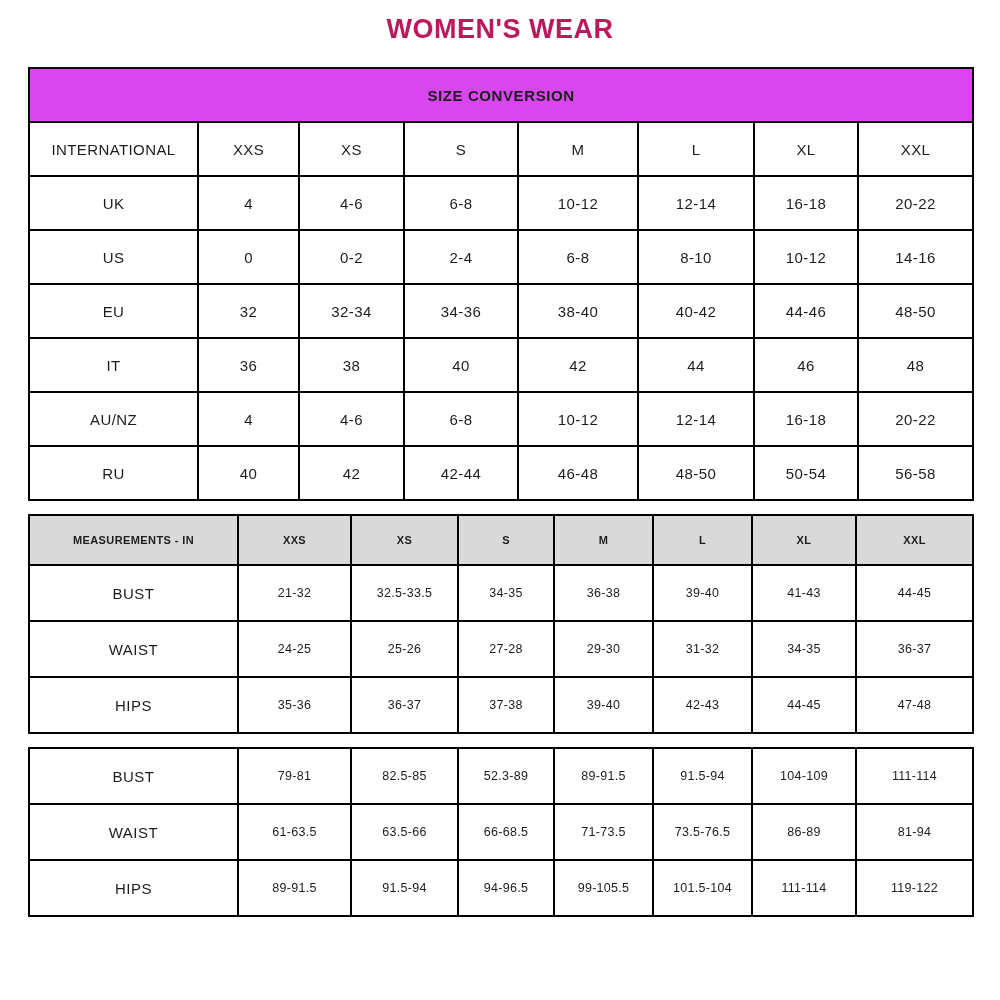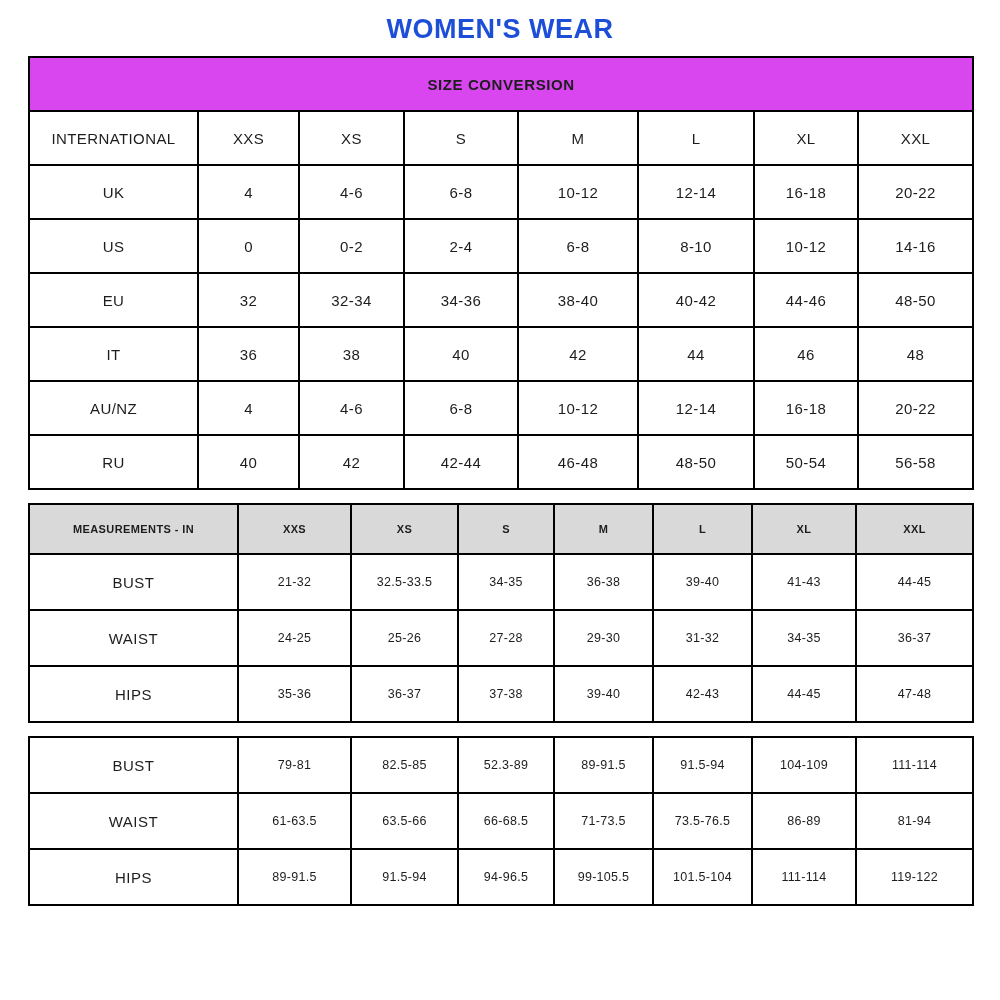--- a/index.html
+++ b/index.html
@@ -14,22 +14,22 @@
     height: 1000px;
     box-sizing: border-box;
     padding: 10px 28px 0 28px;
     background: #ffffff;
   }
   .page-title {
     text-align: center;
     font-size: 27px;
     font-weight: 700;
     letter-spacing: 0.5px;
-    margin: 4px 0 11px 0;
-    color: #1d4ed8;
+    margin: 4px 0 22px 0;
+    color: #be185d;
   }
   table.tbl {
     border-collapse: collapse;
     table-layout: fixed;
     width: 944px;
     margin: 0 auto 13px auto;
   }
   table.tbl td, table.tbl th {
     border: 2px solid #000000;
     text-align: center;

